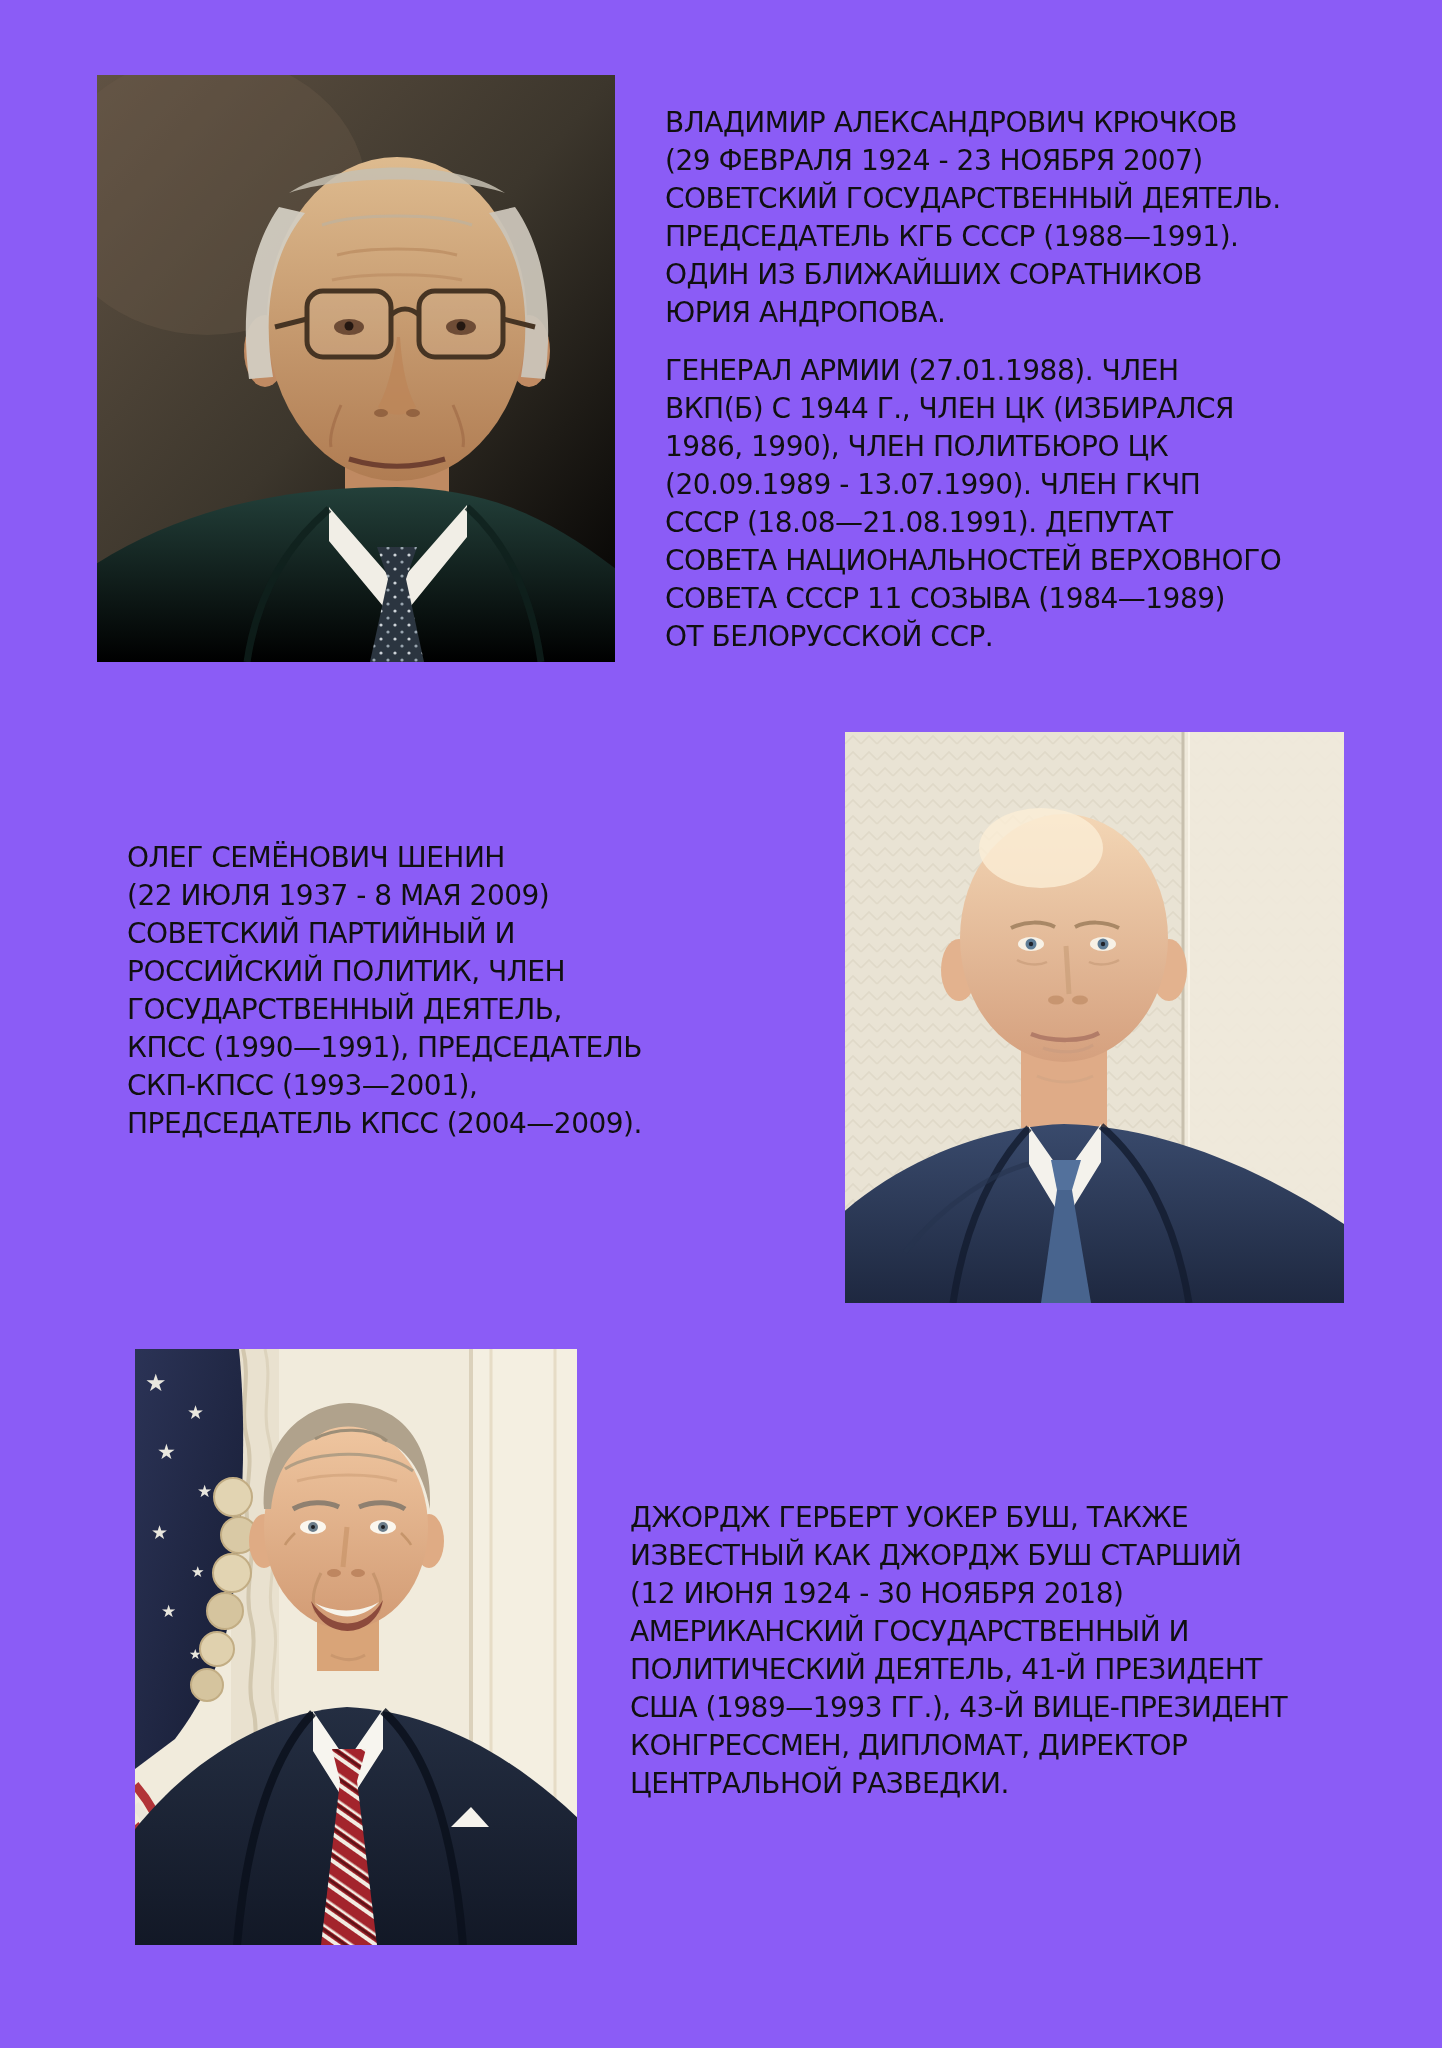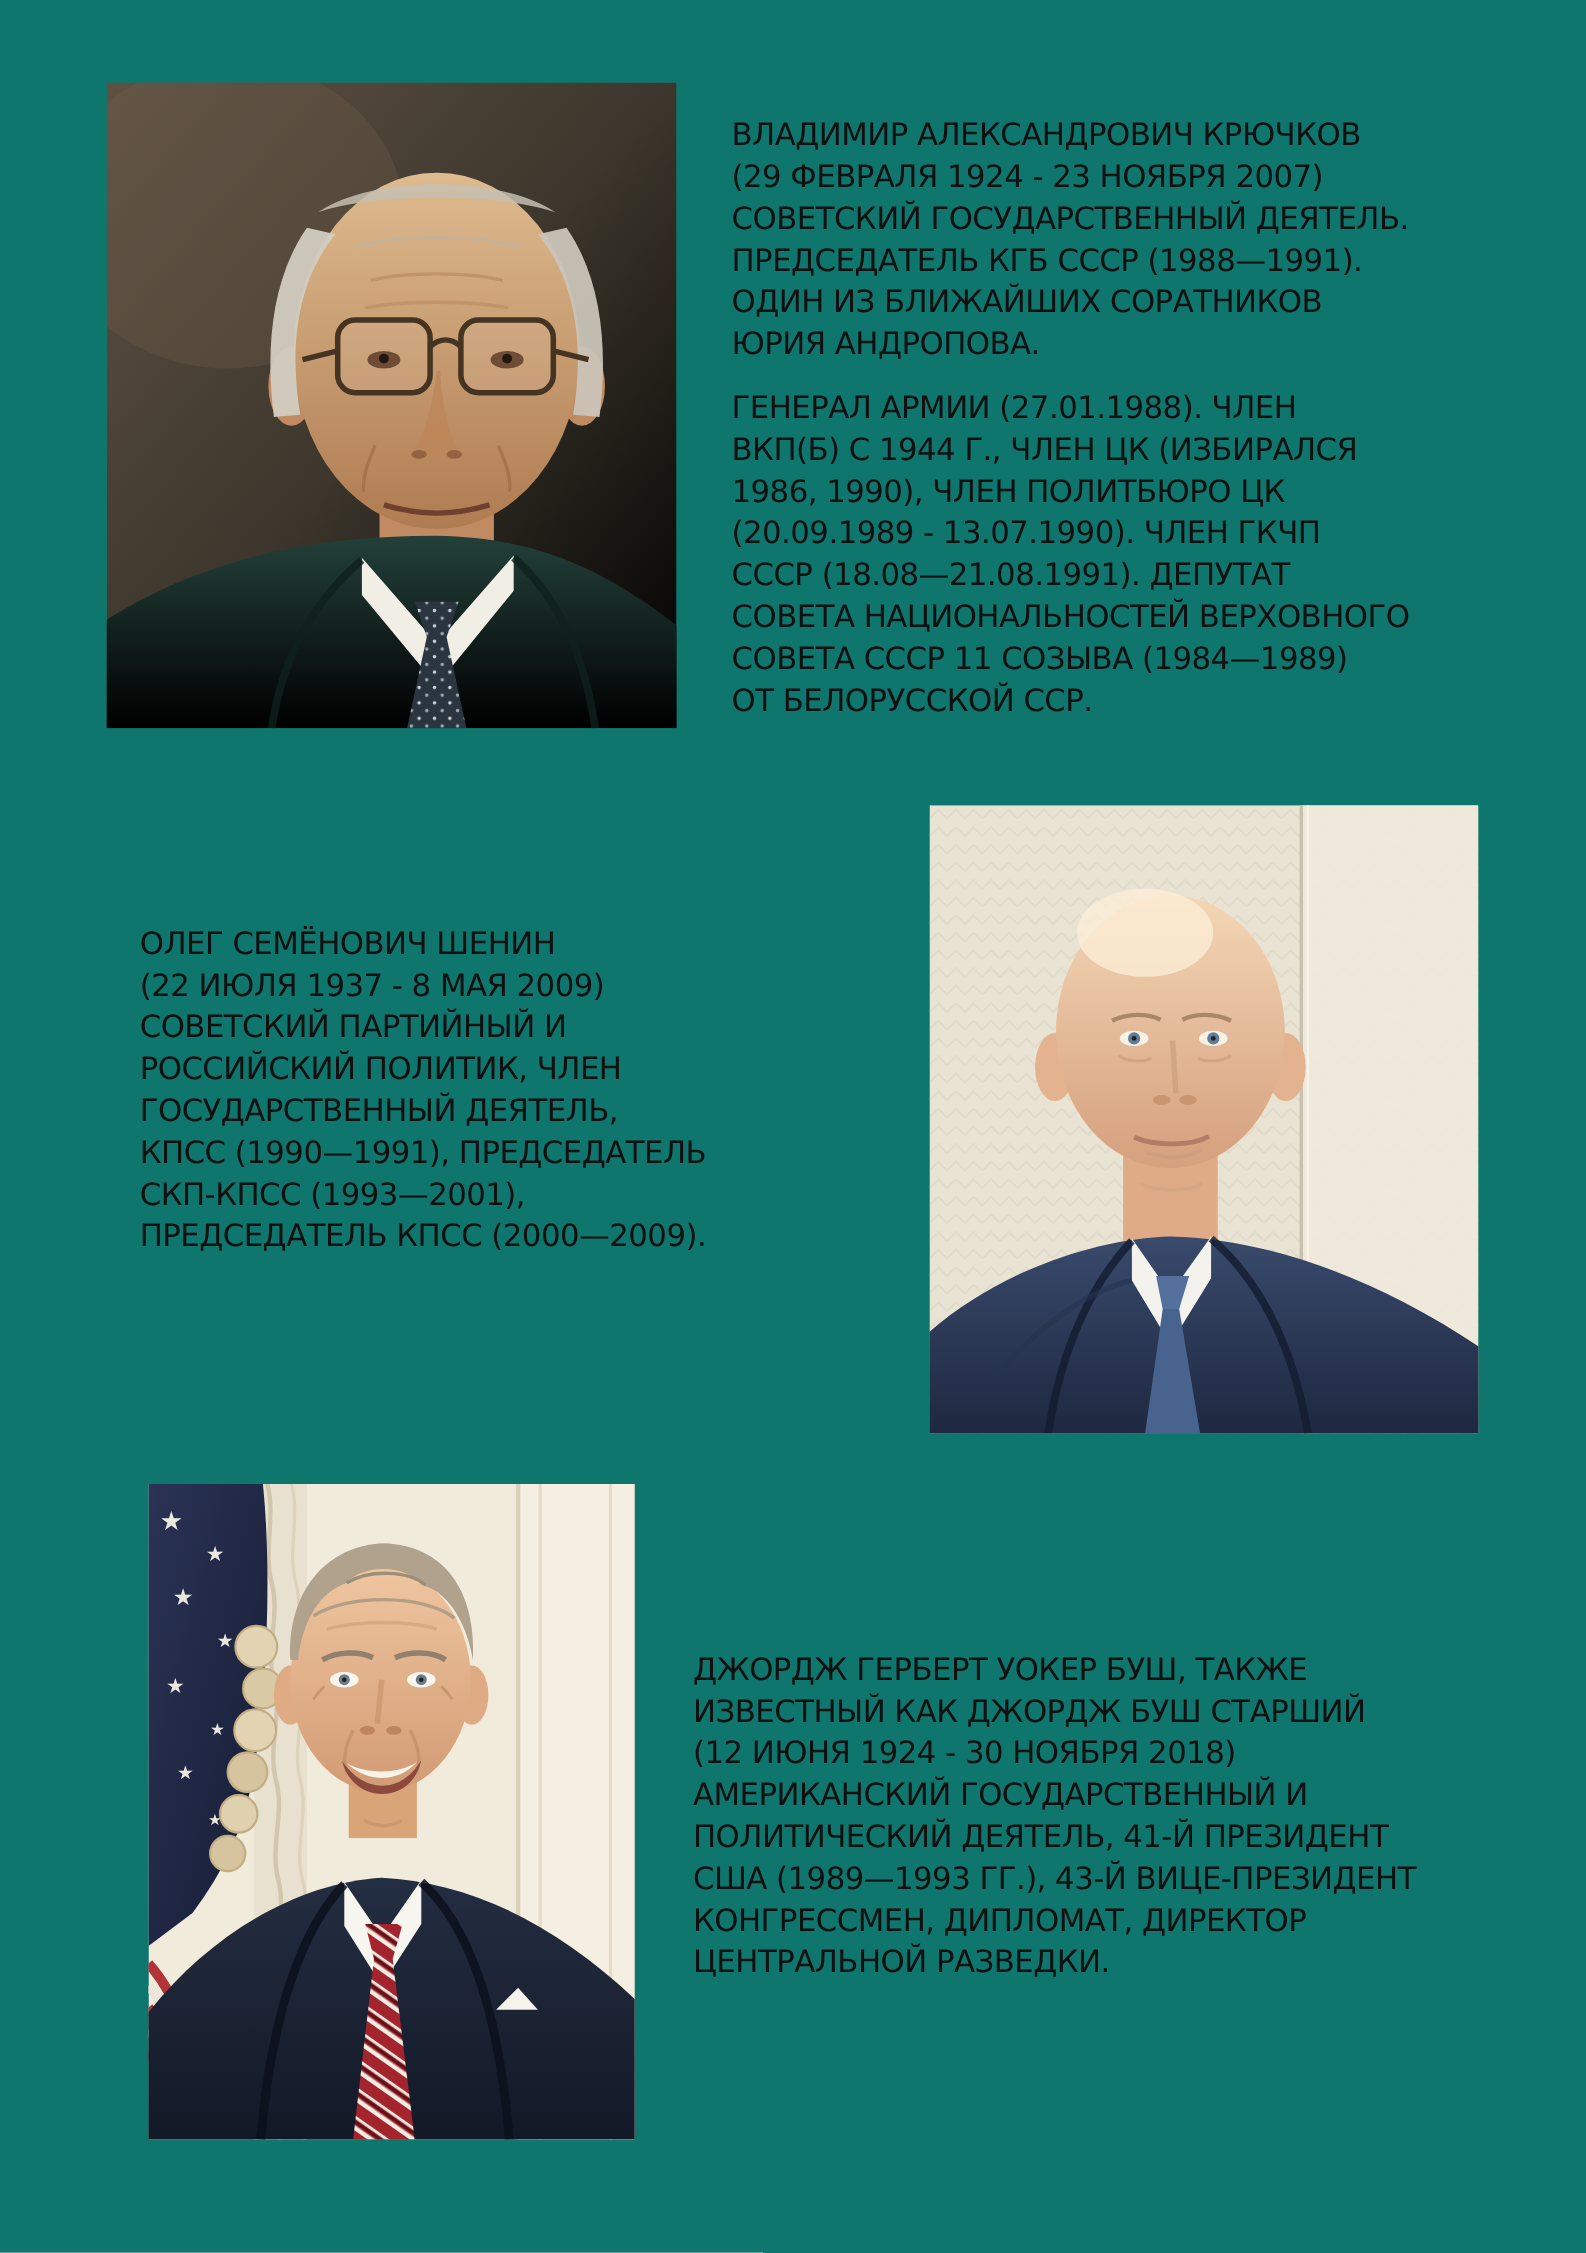--- a/index.html
+++ b/index.html
@@ -1,21 +1,21 @@
 <!DOCTYPE html>
 <html><head>
 <meta charset="utf-8">
 <style>
   html,body{margin:0;padding:0;background:#e9e9e9;}
   .page{
     position:relative;
     width:1442px;
     height:2048px;
     margin:0 auto;
-    background:#0f766e;
+    background:#8b5cf6;
     overflow:hidden;
     font-family:"DejaVu Sans","Liberation Sans",sans-serif;
   }
   .photo{position:absolute;display:block;}
   .photo svg{display:block;width:100%;height:100%;}
   #photo-kryuchkov{left:97px;top:75px;width:518px;height:587px;}
   #photo-shenin{left:845px;top:732px;width:499px;height:571px;}
   #photo-bush{left:135px;top:1349px;width:442px;height:596px;}
   .bio{
     position:absolute;
@@ -130,21 +130,21 @@
 
   <div class="bio" id="bio-shenin">
     <div class="para">
       <div class="line">ОЛЕГ СЕМЁНОВИЧ ШЕНИН</div>
       <div class="line">(22 ИЮЛЯ 1937 - 8 МАЯ 2009)</div>
       <div class="line">СОВЕТСКИЙ ПАРТИЙНЫЙ И</div>
       <div class="line">РОССИЙСКИЙ ПОЛИТИК, ЧЛЕН</div>
       <div class="line">ГОСУДАРСТВЕННЫЙ ДЕЯТЕЛЬ,</div>
       <div class="line">КПСС (1990—1991), ПРЕДСЕДАТЕЛЬ</div>
       <div class="line">СКП-КПСС (1993—2001),</div>
-      <div class="line">ПРЕДСЕДАТЕЛЬ КПСС (2000—2009).</div>
+      <div class="line">ПРЕДСЕДАТЕЛЬ КПСС (2004—2009).</div>
     </div>
   </div>
 
   <div class="photo" id="photo-shenin">
     <svg viewBox="0 0 499 571" xmlns="http://www.w3.org/2000/svg">
       <defs>
         <linearGradient id="s-skin" x1="0" y1="0" x2="0" y2="1">
           <stop offset="0" stop-color="#f3d6b5"></stop>
           <stop offset="1" stop-color="#d5a07e"></stop>
         </linearGradient>

